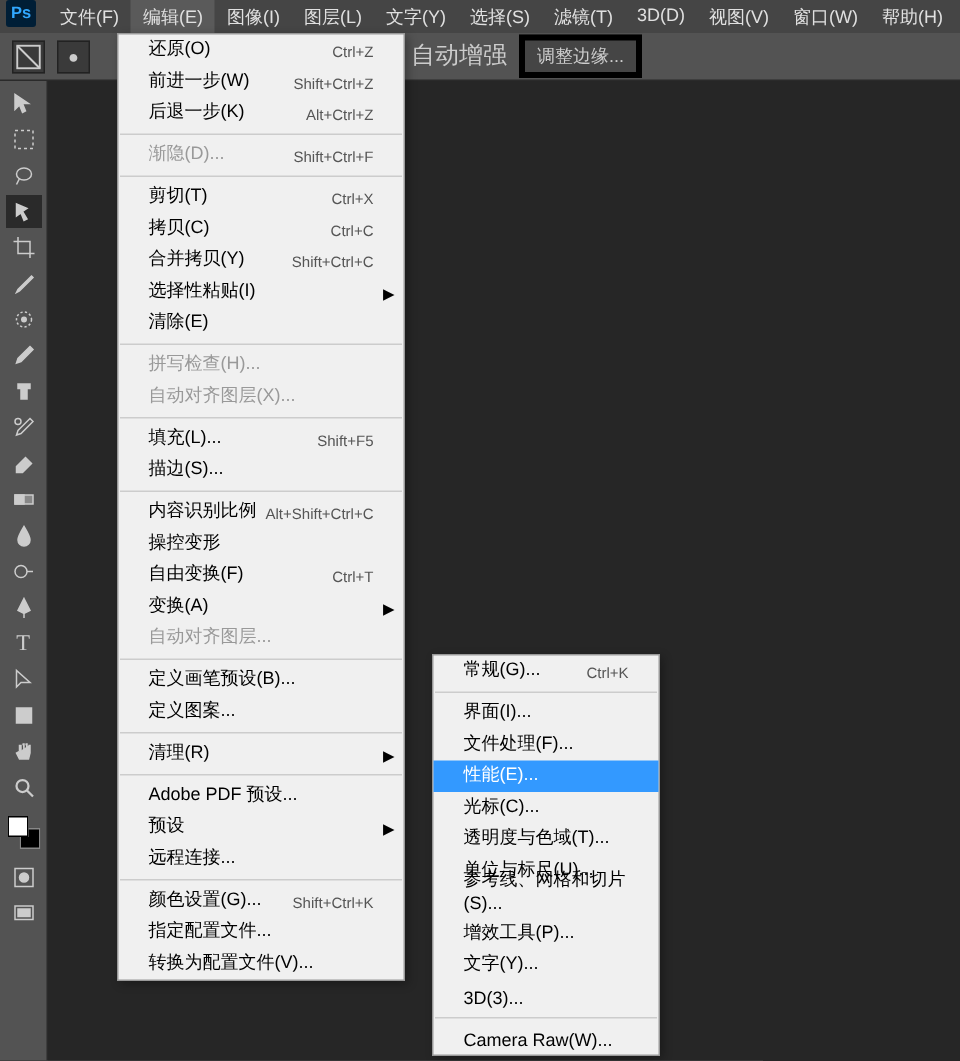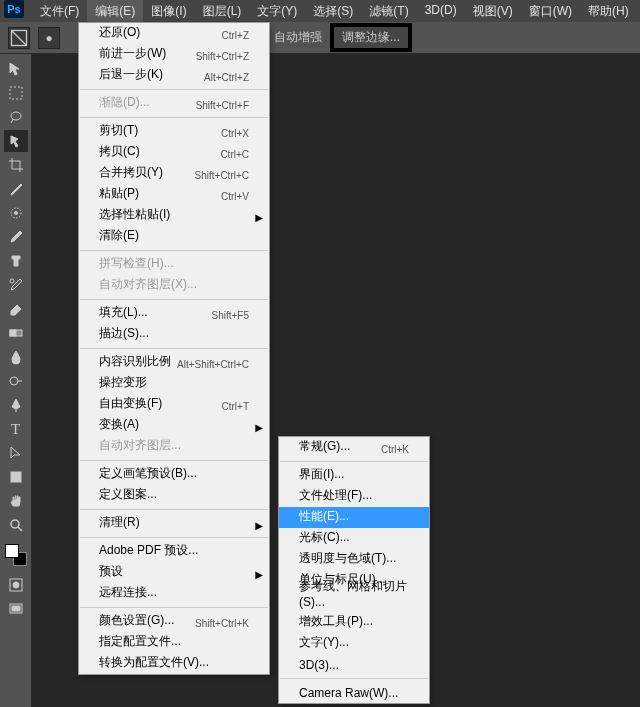--- a/index.html
+++ b/index.html
@@ -3,34 +3,34 @@
 <meta charset="utf-8">
 <style>
 *{margin:0;padding:0;box-sizing:border-box;font-family:"Microsoft YaHei",sans-serif;font-size:12px}
 body{background:#535353;width:640px;height:707px;overflow:hidden;position:relative}
 .menubar{background:#454545;height:22px;display:flex;align-items:flex-start;color:#e0e0e0;padding-left:4px}
 .ps-logo{width:20px;height:18px;background:#001e36;color:#31a8ff;display:flex;align-items:center;justify-content:center;font-weight:bold;font-size:11px;border-radius:2px;margin-right:8px}
 .menu-item{padding:3px 8px;cursor:pointer}
 .menu-item.active{background:#5a5a5a}
 .options-bar{background:#535353;height:32px;border-bottom:1px solid #2a2a2a;display:flex;align-items:center;padding:0 8px;gap:8px;color:#ccc}
 .opt-icon{width:22px;height:22px;background:#3a3a3a;border:1px solid #222;display:flex;align-items:center;justify-content:center}
-.opt-text{color:#ccc;font-size:12px}
+.opt-text{color:#ccc;font-size:16px}
 .opt-btn{background:#454545;border:4px solid #000000;padding:2px 8px;color:#ccc}
 .main{display:flex;height:calc(100% - 54px)}
 .toolbar{width:32px;background:#535353;border-right:1px solid #2a2a2a;display:flex;flex-direction:column;align-items:center;padding-top:4px;gap:2px}
 .tool{width:24px;height:22px;display:flex;align-items:center;justify-content:center;color:#ccc;cursor:pointer}
 .tool svg{width:16px;height:16px;fill:#ccc;stroke:#ccc}
 .tool.sel{background:#2a2a2a}
 .swatch{width:22px;height:22px;position:relative;margin-top:6px}
 .sw-f{position:absolute;width:14px;height:14px;background:#fff;border:1px solid #000;top:0;left:0}
 .sw-b{position:absolute;width:14px;height:14px;background:#000;border:1px solid #888;bottom:0;right:0}
 .canvas{flex:1;background:#262626}
 .dropdown{position:absolute;background:#f0f0f0;border:1px solid #999;box-shadow:2px 2px 6px rgba(0,0,0,.3);color:#000;z-index:100}
 .dd-edit{left:78px;top:22px;width:192px}
-.dd-prefs{left:278px;top:436px;width:152px}
+.dd-prefs{left:288px;top:436px;width:152px}
 .dd-row{display:flex;align-items:flex-end;padding:3px 20px 3px 20px;cursor:default;position:relative;height:21px}
 .dd-row.disabled{color:#999}
 .dd-row.hl{background:#3399ff;color:#fff}
 .dd-label{flex:1}
 .dd-sc{color:#555;font-size:10px}
 .dd-sep{height:1px;background:#ccc;margin:3px 1px}
 .dd-arrow{position:absolute;right:6px;font-size:10px}
 .spacer{flex:1}
 </style>
 </head>
@@ -220,24 +220,20 @@
     </div>
     <div class="dd-row">
       <span class="dd-label">拷贝(C)</span>
       <span class="dd-sc">Ctrl+C</span>
     </div>
     <div class="dd-row">
       <span class="dd-label">合并拷贝(Y)</span>
       <span class="dd-sc">Shift+Ctrl+C</span>
     </div>
     <div class="dd-row">
-      <span class="dd-label">粘贴(P)</span>
-      <span class="dd-sc">Ctrl+V</span>
-    </div>
-    <div class="dd-row">
       <span class="dd-label">选择性粘贴(I)</span>
       <span class="dd-arrow">▶</span>
     </div>
     <div class="dd-row">
       <span class="dd-label">清除(E)</span>
     </div>
     <div class="dd-sep"></div>
     <div class="dd-row disabled">
       <span class="dd-label">拼写检查(H)...</span>
     </div>

